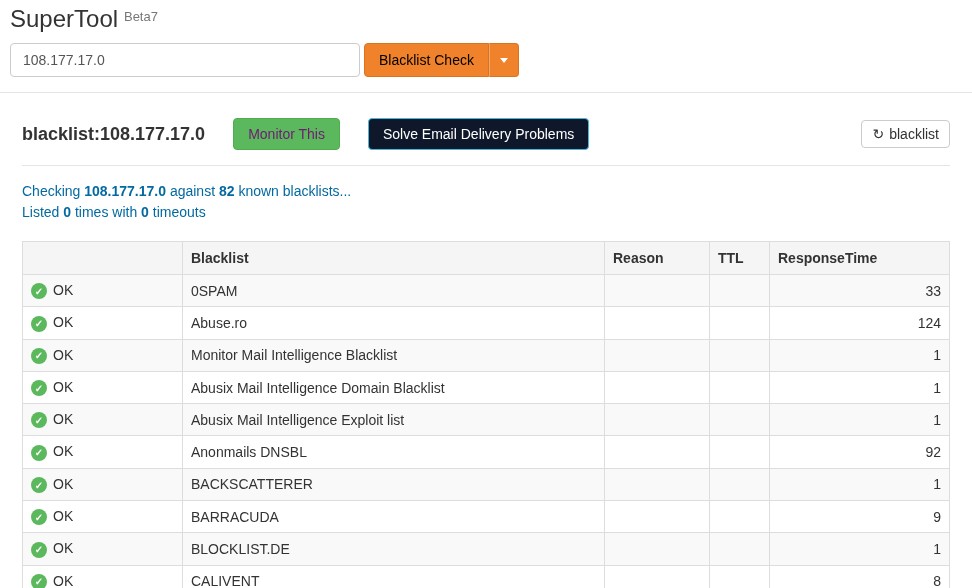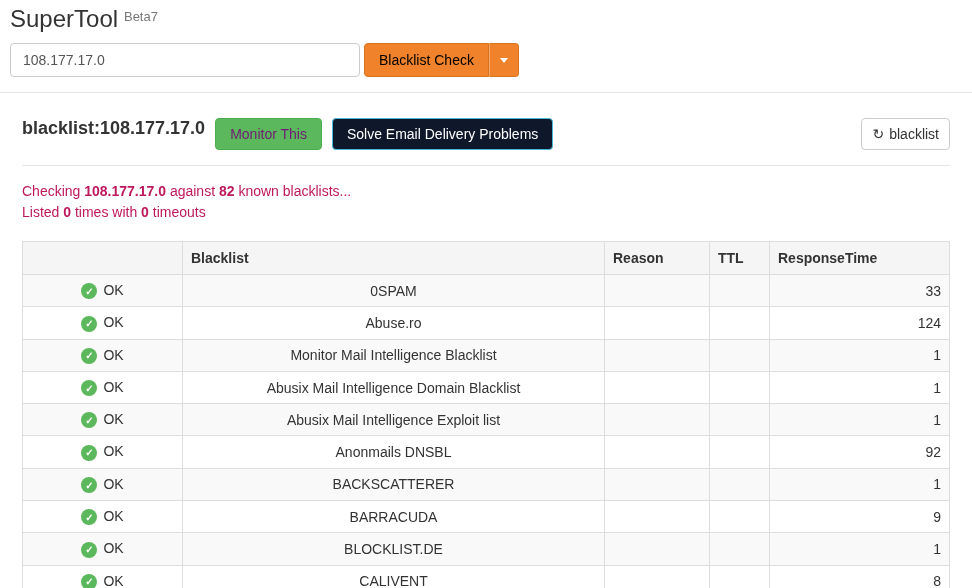--- a/index.html
+++ b/index.html
@@ -7,32 +7,32 @@
     .header { padding: 5px 10px 15px; border-bottom: 1px solid #e5e5e5; }
     .title { font-size: 24px; font-weight: 500; color: #333; display: inline-block; }
     .beta { font-size: 13px; color: #777; vertical-align: super; margin-left: 2px; margin-top: 8px; }
     .input-row { margin-top: 10px; display: flex; gap: 4px; align-items: stretch; }
     .ip-input { width: 350px; height: 34px; padding: 6px 12px; font-size: 14px; border: 1px solid #ccc; border-radius: 4px; color: #555; }
     .btn-group { display: flex; }
     .btn-orange { background: #f0822b; color: #000000; border: 1px solid #d9731d; padding: 6px 14px; font-size: 14px; border-radius: 4px 0 0 4px; cursor: pointer; }
     .btn-orange-caret { background: #f0822b; color: #fff; border: 1px solid #d9731d; border-left: 1px solid rgba(255,255,255,0.3); padding: 6px 10px; border-radius: 0 4px 4px 0; cursor: pointer; display:flex; align-items:center; }
     .caret { display:inline-block; width:0; height:0; border-left:4px solid transparent; border-right:4px solid transparent; border-top:5px solid #fff; }
     .content { padding: 25px 22px 10px; }
-    .result-header { display: flex; gap: 10px; margin-bottom: 15px; }
+    .result-header { display: flex; align-items: center; gap: 28px; margin-bottom: 15px; }
     .result-title { font-size: 18px; font-weight: bold; color: #333; }
     .btn-green { background: #5cb85c; color: #701a75; border: 1px solid #4cae4c; padding: 7px 14px; font-size: 14px; border-radius: 4px; cursor: pointer; }
     .btn-blue { background: #0f172a; color: #fff; border: 1px solid #46b8da; padding: 7px 14px; font-size: 14px; border-radius: 4px; cursor: pointer; }
     .refresh-btn { margin-left: auto; background: #fff; border: 1px solid #ccc; padding: 5px 10px; border-radius: 4px; cursor: pointer; font-size: 14px; color: #333; display:flex; align-items:center; gap:5px; }
     .hr { border: none; border-top: 1px solid #e5e5e5; margin-bottom: 15px; }
-    .status-text { font-size: 14px; color: #be185d; line-height: 1.5; margin-bottom: 18px; }
+    .status-text { font-size: 14px; color: #0369a1; line-height: 1.5; margin-bottom: 18px; }
     .status-text b { font-weight: bold; }
     table { width: 100%; border-collapse: collapse; }
     th { text-align: left; padding: 8px; font-weight: bold; color: #333; background: #f5f5f5; border: 1px solid #ddd; font-size: 14px; }
     th.rt { text-align: left; }
-    td { padding: 7px 8px; border: 1px solid #ddd; font-size: 14px; color: #333; vertical-align: middle; text-align: center; }
+    td { padding: 7px 8px; border: 1px solid #ddd; font-size: 14px; color: #333; vertical-align: middle; }
     td.status-cell { width: 160px; }
     td.rt-cell { text-align: right; width: 180px; }
     td.ttl-cell { width: 60px; }
     td.reason-cell { width: 105px; }
     tbody tr:nth-child(odd) { background: #f9f9f9; }
     tbody tr:nth-child(even) { background: #fff; }
     .ok-icon { display: inline-flex; width: 16px; height: 16px; background: #5cb85c; border-radius: 50%; color: #fff; align-items:center; justify-content:center; font-size:10px; margin-right: 6px; vertical-align: middle; }
     .ok-icon::after { content: "✓"; font-weight: bold; }
     .refresh-icon::before { content: "↻"; font-size: 14px; }
   </style>

